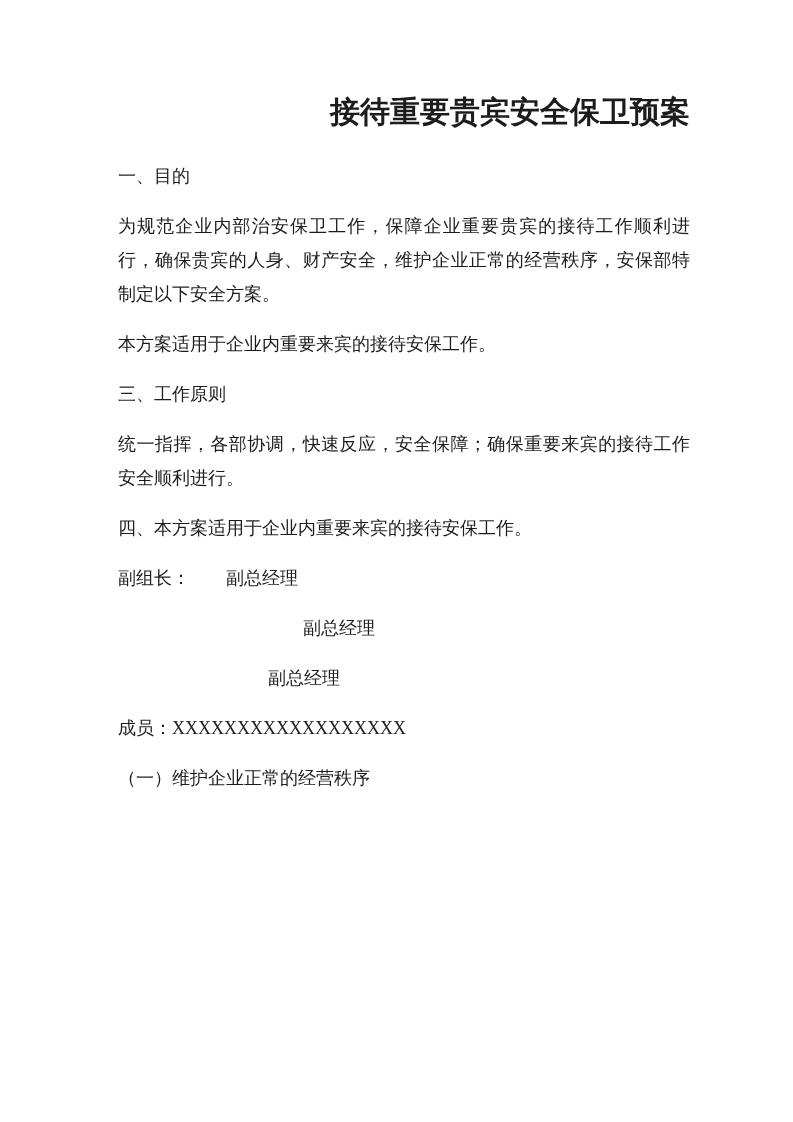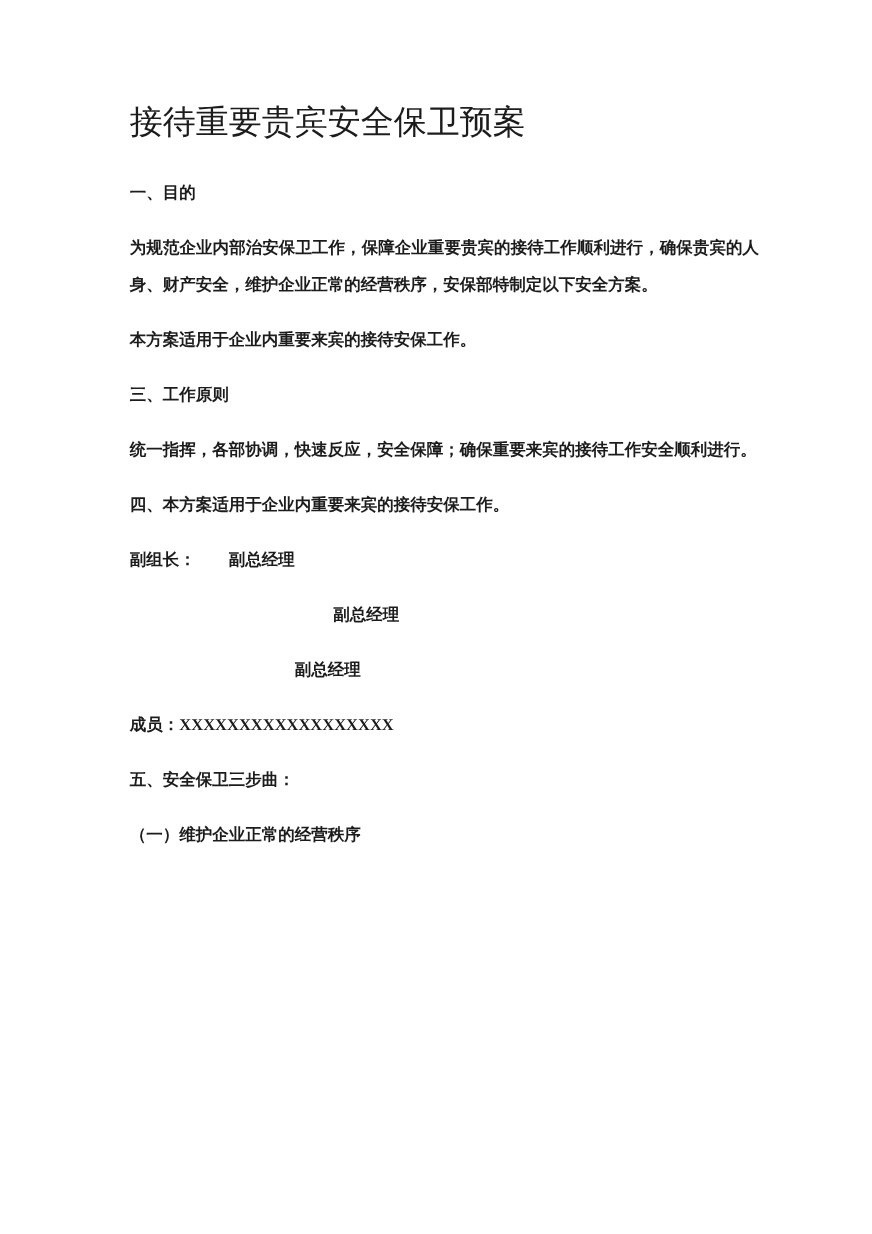--- a/index.html
+++ b/index.html
@@ -14,34 +14,33 @@
     margin: 0 auto;
     background: #ffffff;
     box-sizing: border-box;
     padding: 90px 103px 40px 118px;
     overflow: hidden;
     font-family: "Liberation Serif", "DejaVu Serif", serif;
     color: #1c1c1c;
   }
   .doc-title {
     font-size: 30px;
-    font-weight: normal;
+    font-weight: bold;
     line-height: 44px;
-    text-align: left;
+    text-align: right;
     margin: 0 0 25px 0;
     letter-spacing: 0px;
     white-space: pre-wrap;
   }
   .para {
-    font-size: 15px;
+    font-size: 18px;
     line-height: 34px;
     margin: 0 0 16px 0;
     white-space: pre-wrap;
     text-align: left;
-    font-weight: bold;
   }
   .para.justify {
     text-align: justify;
     text-justify: inter-ideograph;
   }
   .para.indent-1 { padding-left: 185px; }
   .para.indent-2 { padding-left: 150px; }
 </style>
 </head>
 <body>
@@ -52,15 +51,14 @@
   <p class="para">一、目的</p>
   <p class="para justify">为规范企业内部治安保卫工作，保障企业重要贵宾的接待工作顺利进行，确保贵宾的人身、财产安全，维护企业正常的经营秩序，安保部特制定以下安全方案。</p>
   <p class="para">本方案适用于企业内重要来宾的接待安保工作。</p>
   <p class="para">三、工作原则</p>
   <p class="para justify">统一指挥，各部协调，快速反应，安全保障；确保重要来宾的接待工作安全顺利进行。</p>
   <p class="para">四、本方案适用于企业内重要来宾的接待安保工作。</p>
   <p class="para">副组长：　　副总经理</p>
   <p class="para indent-1">副总经理</p>
   <p class="para indent-2">副总经理</p>
   <p class="para">成员：XXXXXXXXXXXXXXXXXX</p>
-  <p class="para">五、安全保卫三步曲：</p>
   <p class="para">（一）维护企业正常的经营秩序</p>
 </div>
 
 </body></html>

